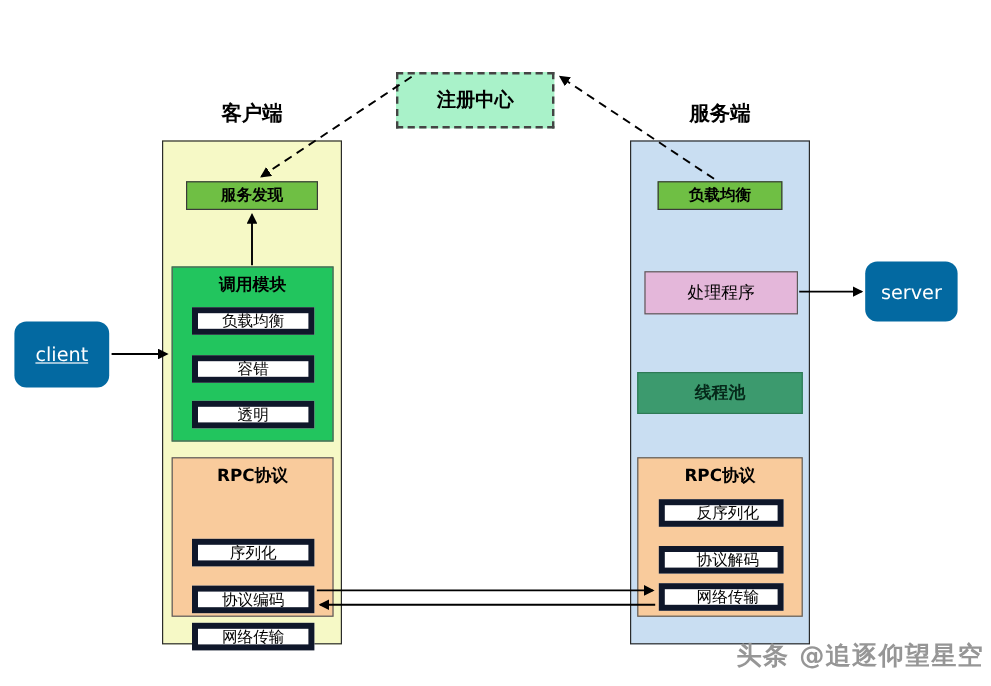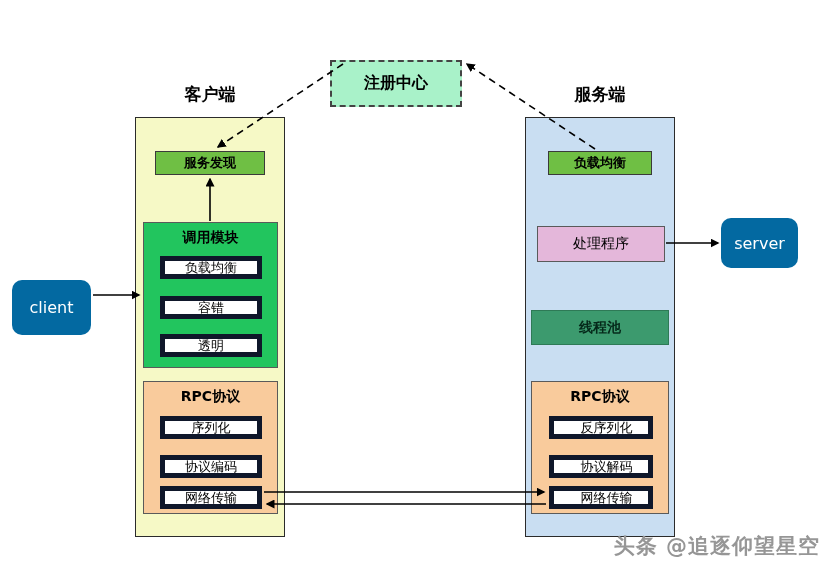--- a/index.html
+++ b/index.html
@@ -54,21 +54,21 @@
   .rpc-left{left:143px;top:381px;width:135px;height:133px;background:#f9cb9c;}
   .rpc-right{left:531px;top:381px;width:138px;height:133px;background:#f9cb9c;}
 
   .whitebox{
     position:absolute;height:23px;background:#ffffff;border:5px solid #0f172a;
     box-sizing:border-box;display:flex;align-items:center;justify-content:center;
     font-size:13px;
   }
   .call-module .whitebox{left:16px;width:102px;}
   .cm-1{top:33px;} .cm-2{top:73px;} .cm-3{top:111px;}
-  .rpc-left .whitebox{left:16px;width:102px;}
+  .rpc-left .whitebox{left:16px;width:102px;margin-top:33px;}
   .rpc-right .whitebox{left:17px;width:104px;padding-left:11px;}
   .rp-1{top:34px;} .rp-2{top:73px;} .rp-3{top:104px;}
 
   .handler{
     position:absolute;left:537px;top:226px;width:128px;height:36px;
     background:#e4b7da;border:1px solid #5a5a5a;box-sizing:border-box;
     display:flex;align-items:center;justify-content:center;
     font-size:14px;z-index:3;
   }
   .threadpool{
@@ -76,21 +76,21 @@
     background:#3c9a6e;border:1px solid #2e7a56;box-sizing:border-box;
     display:flex;align-items:center;justify-content:center;
     font-size:14px;font-weight:600;color:#05291a;z-index:3;
   }
 
   .extnode{
     position:absolute;background:#0369a1;border-radius:10px;
     display:flex;align-items:center;justify-content:center;
     color:#ffffff;font-size:16px;z-index:3;
   }
-  .client-node{left:12px;top:280px;width:79px;height:55px;}
+  .client-node{left:12px;top:268px;width:79px;height:55px;text-decoration:underline;}
   .server-node{left:721px;top:218px;width:77px;height:50px;}
 
   .watermark{
     position:absolute;right:6px;top:532px;
     font-size:21px;font-weight:bold;color:#969696;z-index:4;
     letter-spacing:1px;
   }
 </style>
 </head>
 <body>

